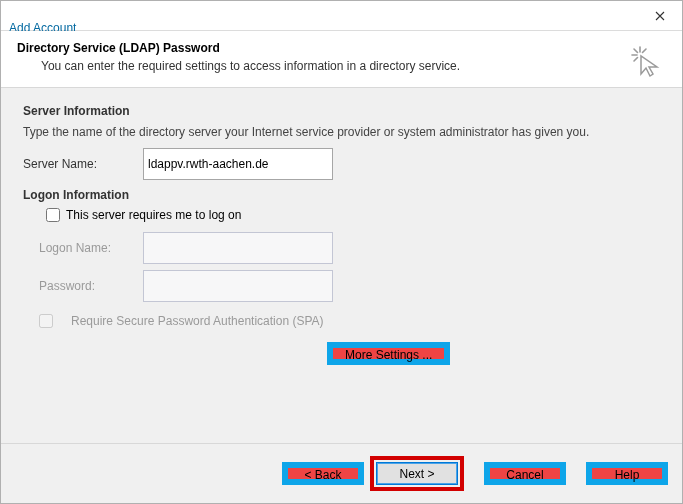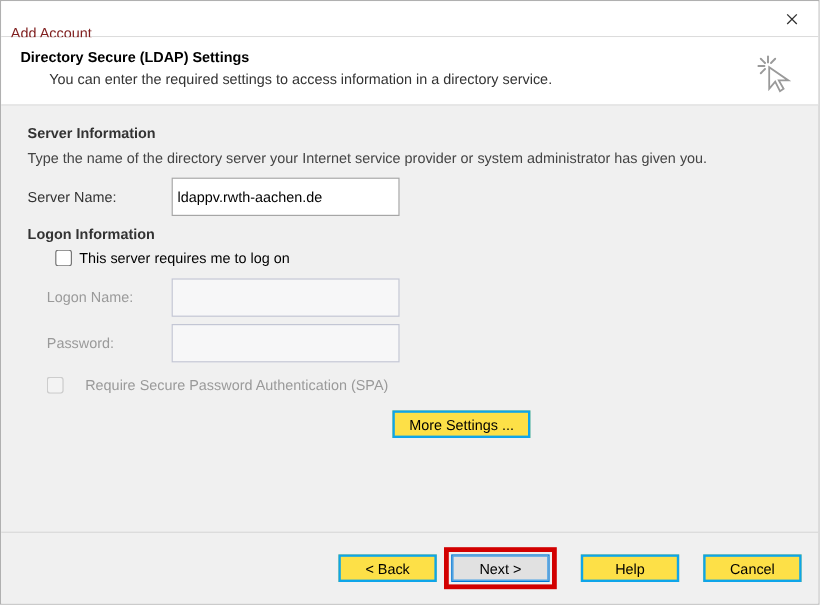--- a/index.html
+++ b/index.html
@@ -24,21 +24,21 @@
     height: 30px;
     display: flex;
     align-items: center;
     padding: 0 0 0 8px;
     border-bottom: 1px solid #dcdcdc;
     background: #fff;
   }
   .titlebar-title {
     flex: 1;
     font-size: 12px;
-    color: #7f1d1d;
+    color: #0369a1;
     margin-top: 24px;
   }
   .titlebar-close {
     width: 45px;
     height: 100%;
     display: flex;
     align-items: center;
     justify-content: center;
     font-size: 14px;
     color: #333;
@@ -122,22 +122,22 @@
   .checkbox-row.disabled { color: #9a9a9a; }
   .checkbox-row.indent { padding-left: 16px; gap: 12px; }
   .more-settings-row {
     margin-top: 14px;
     padding-left: 304px;
   }
   .btn {
     height: 23px;
     min-width: 82px;
     padding: 0 12px;
-    background: #fde047;
-    border: 2px solid #0ea5e9;
+    background: #ef4444;
+    border: 6px solid #0ea5e9;
     font-family: inherit;
     font-size: 12px;
     color: #000;
     cursor: pointer;
   }
   .btn-primary {
     background: #e1e1e1;
     border: 1px solid #0078d7;
     box-shadow: inset 0 0 0 1px #4aa3e8;
   }
@@ -170,21 +170,21 @@
   <div class="titlebar">
     <div class="titlebar-title">Add Account</div>
     <div class="titlebar-close">
       <svg width="10" height="10" viewBox="0 0 10 10">
           <path d="M1 1 L9 9 M9 1 L1 9" stroke="currentColor" stroke-width="1.1" fill="none"></path>
         </svg>
     </div>
   </div>
 
   <div class="header">
-    <div class="header-title">Directory Secure (LDAP) Settings</div>
+    <div class="header-title">Directory Service (LDAP) Password</div>
     <div class="header-sub">You can enter the required settings to access information in a directory service.</div>
     <div class="header-icon">
       <svg width="36" height="36" viewBox="0 0 36 36">
         <g stroke="#9a9a9a" stroke-width="1.6" fill="none" stroke-linecap="round">
           <path d="M12 4 L12 9"></path>
           <path d="M4 12 L9 12"></path>
           <path d="M6 6 L9.5 9.5"></path>
           <path d="M18 6 L14.5 9.5"></path>
           <path d="M6 18 L9.5 14.5"></path>
         </g>
@@ -226,17 +226,17 @@
     <div class="more-settings-row">
       <button class="btn" style="min-width:108px;">More Settings ...</button>
     </div>
   </div>
 
   <div class="footer">
     <button class="btn">&lt; Back</button>
     <span class="highlight-box">
       <button class="btn btn-primary">Next &gt;</button>
     </span>
+    <button class="btn" style="margin-left:14px;">Cancel</button>
     <button class="btn" style="margin-left:14px;">Help</button>
-    <button class="btn" style="margin-left:14px;">Cancel</button>
   </div>
 
 </div>
 
 </body></html>

